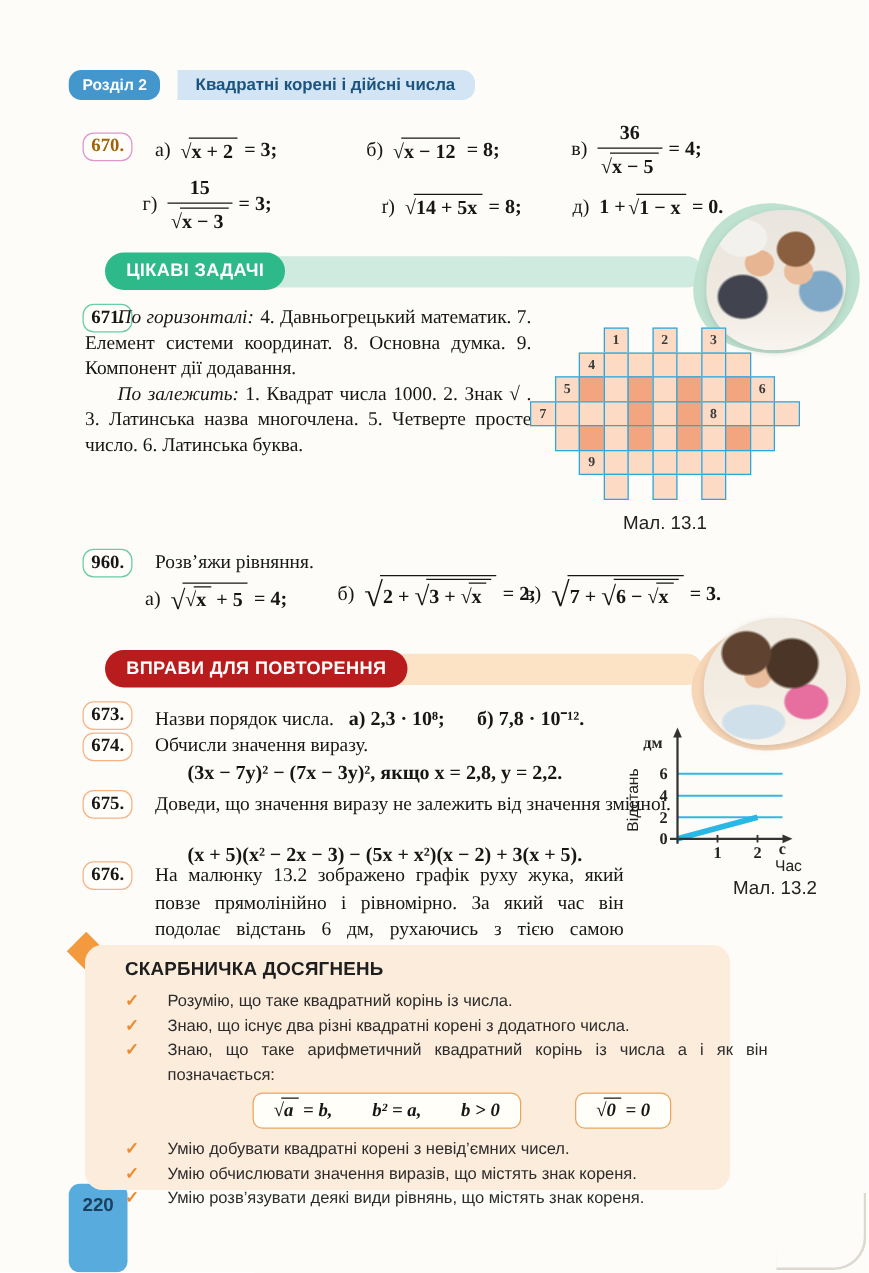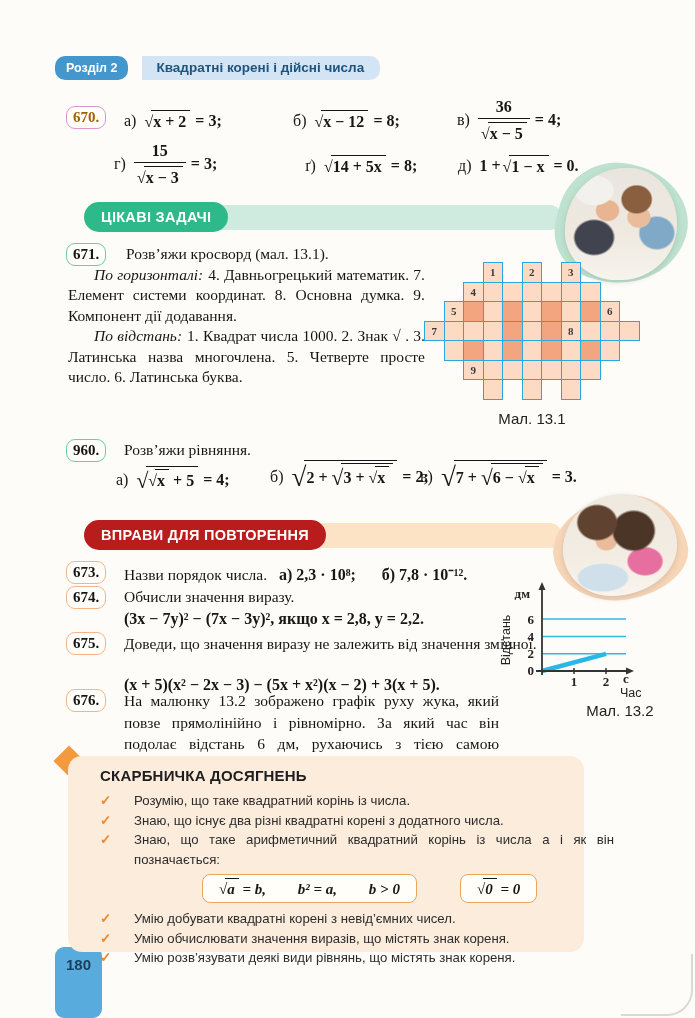--- a/index.html
+++ b/index.html
@@ -43,21 +43,21 @@
   .frac{display:inline-block;text-align:center;vertical-align:middle;line-height:1.1;}
   .frac .fn{display:block;padding:0 3px 2px;}
   .frac .fd{display:block;border-top:1.5px solid #161616;padding:3px 3px 0;}
 
   
   .txt{position:absolute;text-align:justify;font-size:15.5px;line-height:20.5px;}
   .txt p{margin:0;}
   .txt .ind{text-indent:26px;}
   .txt i{margin-right:5px;}
   .flowline{position:absolute;white-space:nowrap;font-size:15.5px;}
-  .formula{font-weight:600;font-size:16px;}
+  .formula{font-weight:600;font-size:16px;margin-left:26px;}
 
   
   .crossword{position:absolute;left:424px;top:262px;width:216px;height:138px;}
   .cw-cell{position:absolute;width:20.5px;height:20.5px;box-sizing:border-box;background:#fcdac4;
     border:1.7px solid #2aa7df;display:flex;align-items:center;justify-content:center;}
   .cw-cell.dark{background:#f2a57f;}
   .cw-cell span{font:700 11px "Liberation Serif",serif;color:#3a3a3a;}
   .figcap{position:absolute;font:400 15px "Liberation Sans",sans-serif;color:#222;text-align:center;}
 
   
@@ -152,23 +152,22 @@
                   radial-gradient(26px 24px at 64% 28%, #8a5f3f 0 55%, transparent 62%),
                   radial-gradient(20px 18px at 38% 38%, #e7b592 0 55%, transparent 62%),
                   radial-gradient(20px 18px at 66% 44%, #e9bd9b 0 55%, transparent 62%),
                   radial-gradient(34px 30px at 26% 62%, #41434e 0 55%, transparent 62%),
                   radial-gradient(30px 28px at 82% 58%, #7fa9c6 0 55%, transparent 62%),
                   linear-gradient(180deg, #e9e5de 0%, #efe9e0 60%, #f7f4ee 100%);"></div>
   </div>
 
   <span class="pnum greenb" style="left:66px;top:243px">671.</span>
   <div class="txt" style="left:68px;top:244px;width:357px">
-    <p style="padding-left:58px">Розв’яжи кросворд (мал. 13.1).</p>
     <p class="ind"><i>По горизонталі:</i><span>4. Давньогрецький математик. 7. Елемент системи координат. 8. Основна думка. 9. Компонент дії додавання.</span></p>
-    <p class="ind"><i>По відстань:</i><span>1. Квадрат числа 1000. 2. Знак √ . 3. Латинська назва многочлена. 5. Четверте просте число. 6. Латинська буква.</span></p>
+    <p class="ind"><i>По залежить:</i><span>1. Квадрат числа 1000. 2. Знак √ . 3. Латинська назва многочлена. 5. Четверте просте число. 6. Латинська буква.</span></p>
   </div>
 
   <div class="crossword">
       <div class="cw-cell" style="left: 58.5px; top: 0px;">
         <span>1</span>
       </div>
       <div class="cw-cell" style="left: 97.5px; top: 0px;">
         <span>2</span>
       </div>
       <div class="cw-cell" style="left: 136.5px; top: 0px;">
@@ -356,16 +355,16 @@
     <div class="chk-row">
       <span class="chk">✓</span>
       <span class="itxt">Умію обчислювати значення виразів, що містять знак кореня.</span>
     </div>
     <div class="chk-row">
       <span class="chk">✓</span>
       <span class="itxt">Умію розв’язувати деякі види рівнянь, що містять знак кореня.</span>
     </div>
   </div>
 
-  <div class="pageno">180</div>
+  <div class="pageno">220</div>
 
   <div class="page-edge"></div>
 </div>
 
 </body></html>

